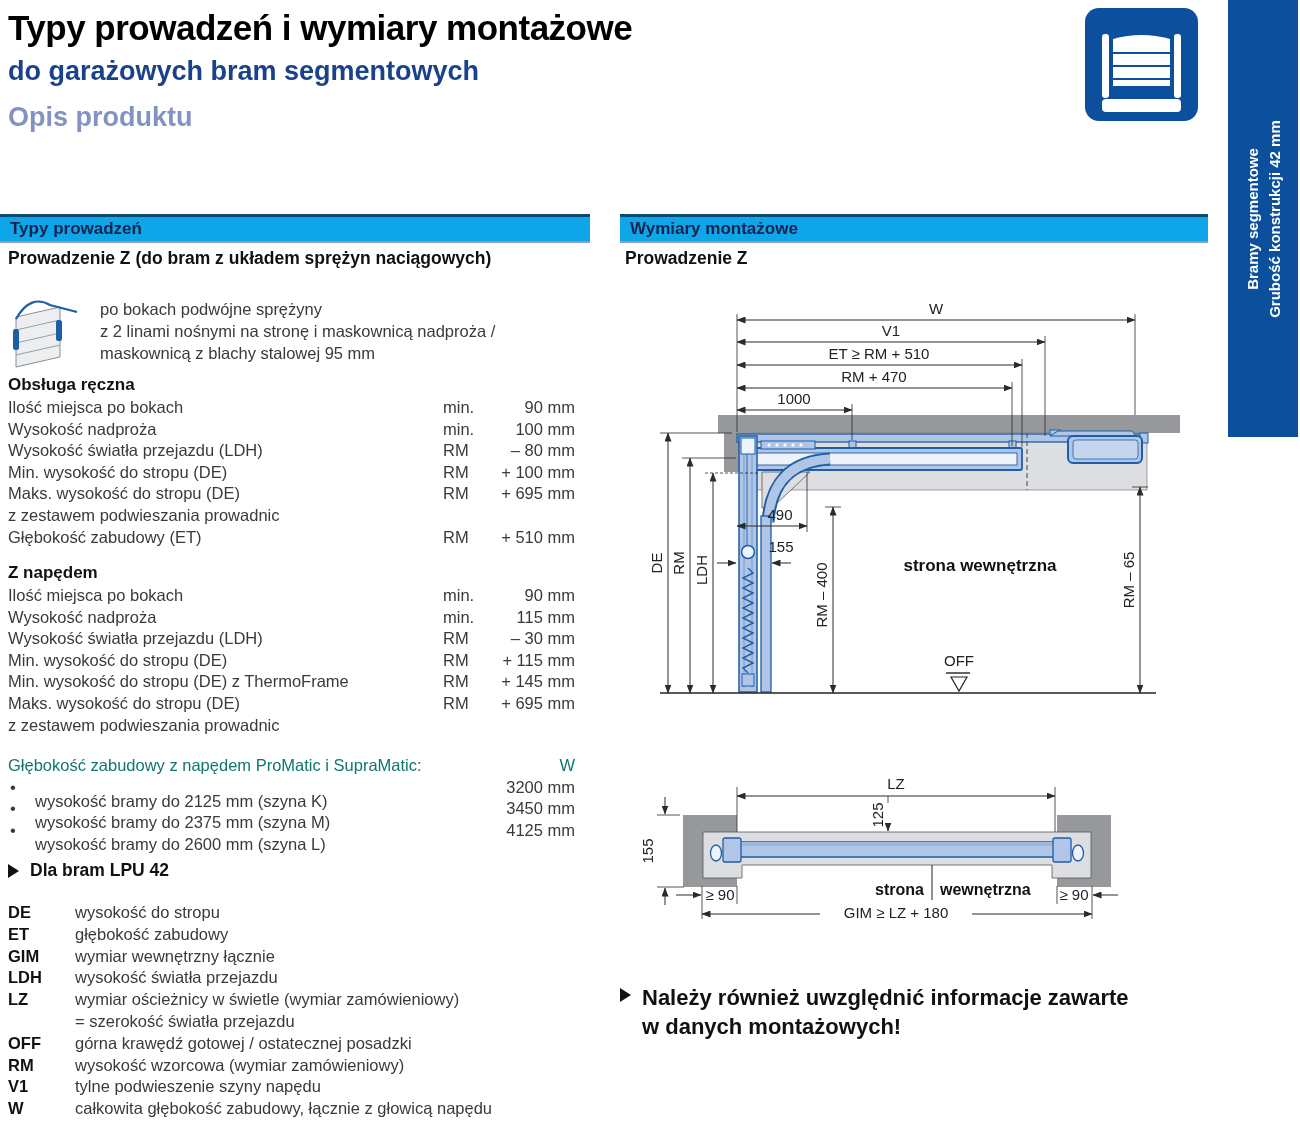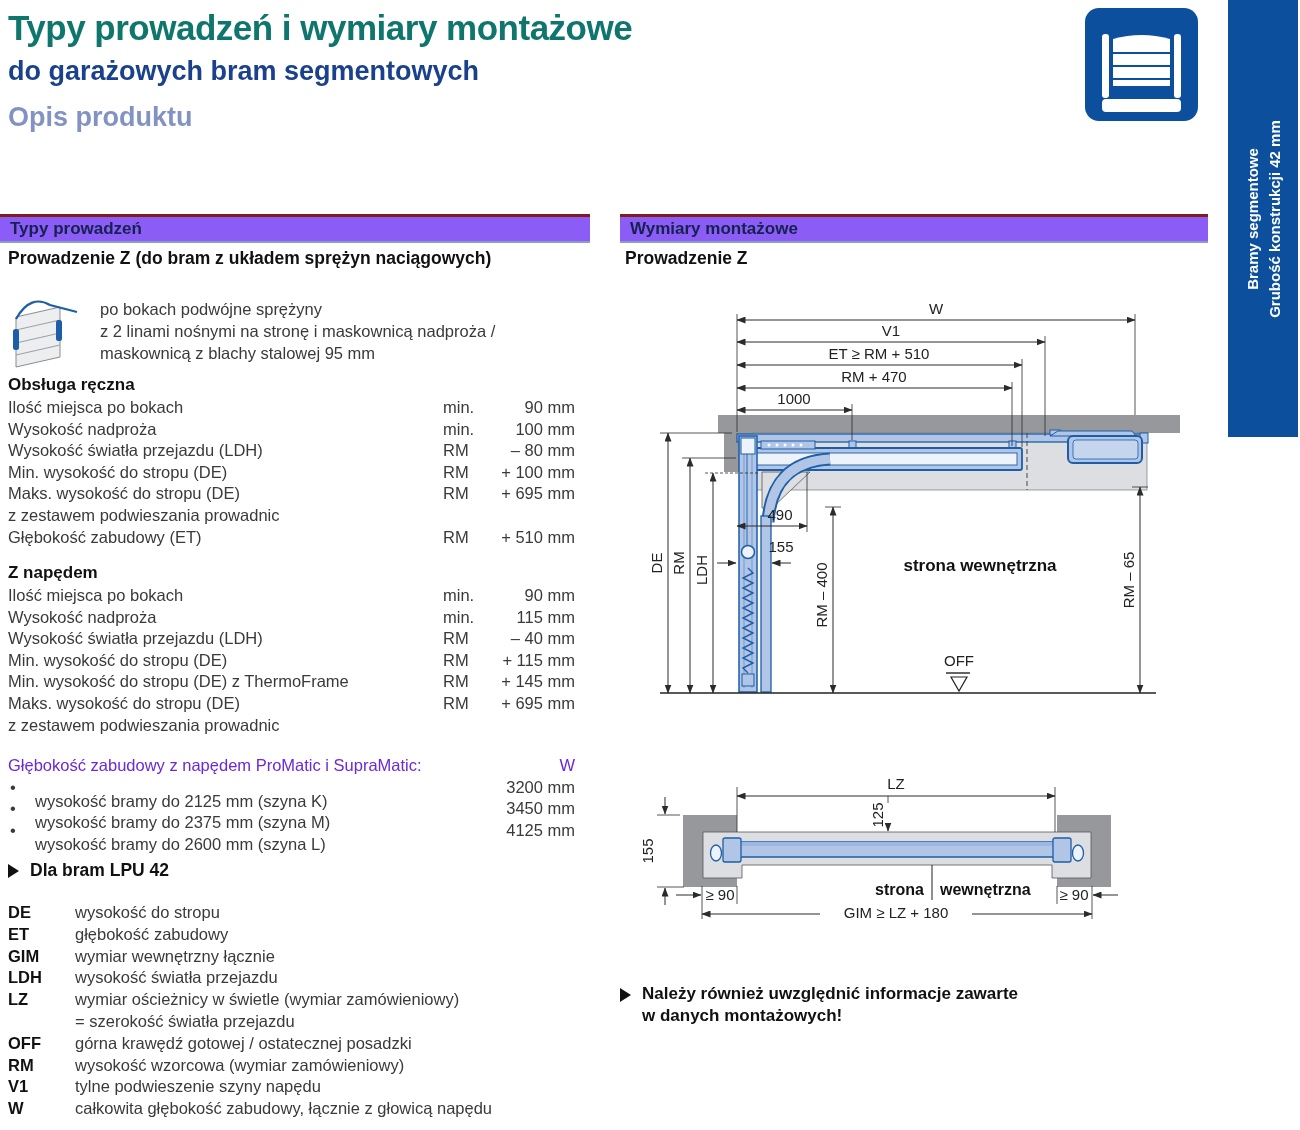--- a/index.html
+++ b/index.html
@@ -2,58 +2,58 @@
 <html><head>
 <meta charset="utf-8">
 <style>
   html,body{margin:0;padding:0;}
   body{
     width:1300px;height:1130px;position:relative;background:#ffffff;
     font-family:"Liberation Sans",sans-serif;color:#2e2e2e;overflow:hidden;
   }
   .abs{position:absolute;}
   
-  .main-title{left:8px;top:8px;font-size:35px;font-weight:bold;color:#0f766e;letter-spacing:-0.5px;}
+  .main-title{left:8px;top:8px;font-size:35px;font-weight:bold;color:#000000;letter-spacing:-0.5px;}
   .sub-title{left:8px;top:56px;font-size:27px;font-weight:bold;color:#1a418c;}
   .opis{left:8px;top:102px;font-size:27px;font-weight:bold;color:#8292c3;}
   
   .side-band{left:1228px;top:0;width:70px;height:437px;background:#0b4f9d;}
   .side-band-inner{
     position:absolute;left:-183.5px;top:183.5px;width:437px;height:70px;
     transform:rotate(-90deg);display:flex;flex-direction:column;justify-content:center;
     text-align:center;color:#ffffff;font-weight:bold;font-size:15px;line-height:1.5;
   }
   
   .section-bar{
-    height:22px;background:#8b5cf6;border-top:3px solid #7f1d1d;border-bottom:2px solid #8d9bc7;
+    height:22px;background:#0ea5e9;border-top:3px solid #0c4a6e;border-bottom:2px solid #8d9bc7;
     font-size:17px;font-weight:bold;color:#14224e;padding:2px 0 0 10px;box-sizing:content-box;
   }
   .bar-left{left:0;top:214px;width:580px;}
   .bar-right{left:620px;top:214px;width:578px;}
   .subsection{font-size:17.5px;font-weight:bold;color:#111111;}
   
   .intro-row{left:8px;top:293px;width:580px;display:flex;}
   .intro-text{margin-left:20px;font-size:16.5px;color:#3a3a3a;line-height:1.32;padding-top:6px;}
   .blockhead{font-size:17px;font-weight:bold;color:#111111;}
   .spec-table{left:8px;width:567px;}
   .spec-row{position:relative;height:21.6px;font-size:16.5px;color:#3a3a3a;}
   .spec-row .c1{position:absolute;left:0;top:0;white-space:nowrap;}
   .spec-row .c2{position:absolute;left:435px;top:0;}
   .spec-row .c3{position:absolute;right:0;top:0;text-align:right;}
-  .depth-head{position:relative;height:21.6px;font-size:16.5px;color:#6d28d9;}
+  .depth-head{position:relative;height:21.6px;font-size:16.5px;color:#0f766e;}
   .bullet-row .c1b{position:absolute;left:27px;top:0;margin-top:14px;}
   .bullet-dot{position:absolute;left:2px;top:0;}
   .lpu-row{left:8px;top:860px;display:flex;align-items:center;}
   .tri{width:0;height:0;border-left:11px solid #111;border-top:7px solid transparent;border-bottom:7px solid transparent;margin-right:11px;}
   .legend{left:8px;top:903px;width:580px;}
   .legend-row{display:flex;height:21.8px;font-size:16.5px;}
   .legend-abbr{width:67px;font-weight:bold;color:#111;}
   .legend-desc{color:#3a3a3a;}
   
-  .note{left:620px;top:983px;display:flex;font-size:17px;font-weight:bold;color:#111;line-height:1.32;}
+  .note{left:620px;top:983px;display:flex;font-size:22px;font-weight:bold;color:#111;line-height:1.32;}
   .note .tri{margin-top:5px;}
   
   .dt{font-family:"Liberation Sans",sans-serif;font-size:15px;fill:#222222;}
   .dtb{font-family:"Liberation Sans",sans-serif;font-size:17px;font-weight:bold;fill:#111111;}
   .dl{stroke:#2b2b2b;stroke-width:1;fill:none;}
   .ext{stroke:#2b2b2b;stroke-width:0.8;fill:none;}
 </style>
 </head>
 <body>
 
@@ -148,21 +148,21 @@
       <span class="c3">90 mm</span>
     </div>
   <div class="spec-row">
       <span class="c1">Wysokość nadproża</span>
       <span class="c2">min.</span>
       <span class="c3">115 mm</span>
     </div>
   <div class="spec-row">
       <span class="c1">Wysokość światła przejazdu  (LDH)</span>
       <span class="c2">RM</span>
-      <span class="c3">– 40 mm</span>
+      <span class="c3">– 30 mm</span>
     </div>
   <div class="spec-row">
       <span class="c1">Min. wysokość do stropu (DE)</span>
       <span class="c2">RM</span>
       <span class="c3">+ 115 mm</span>
     </div>
   <div class="spec-row">
       <span class="c1">Min. wysokość do stropu (DE) z ThermoFrame</span>
       <span class="c2">RM</span>
       <span class="c3">+ 145 mm</span>

